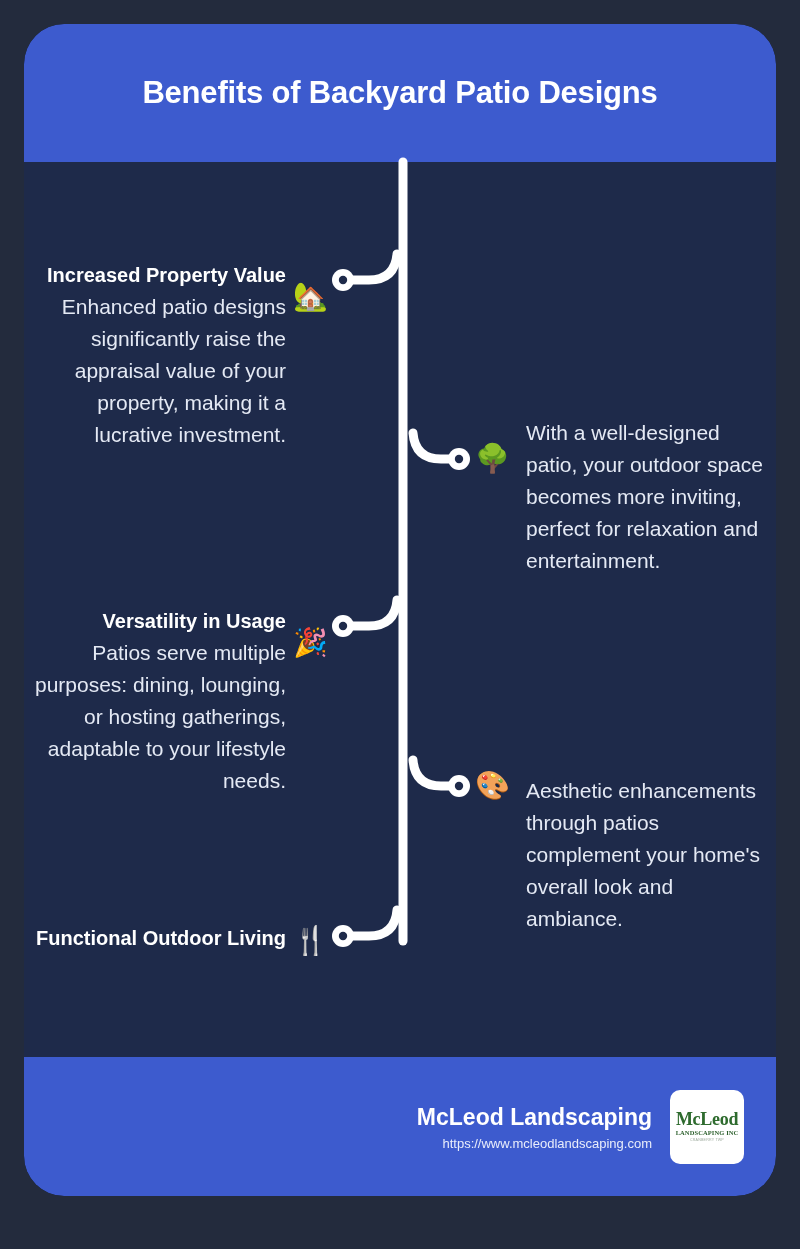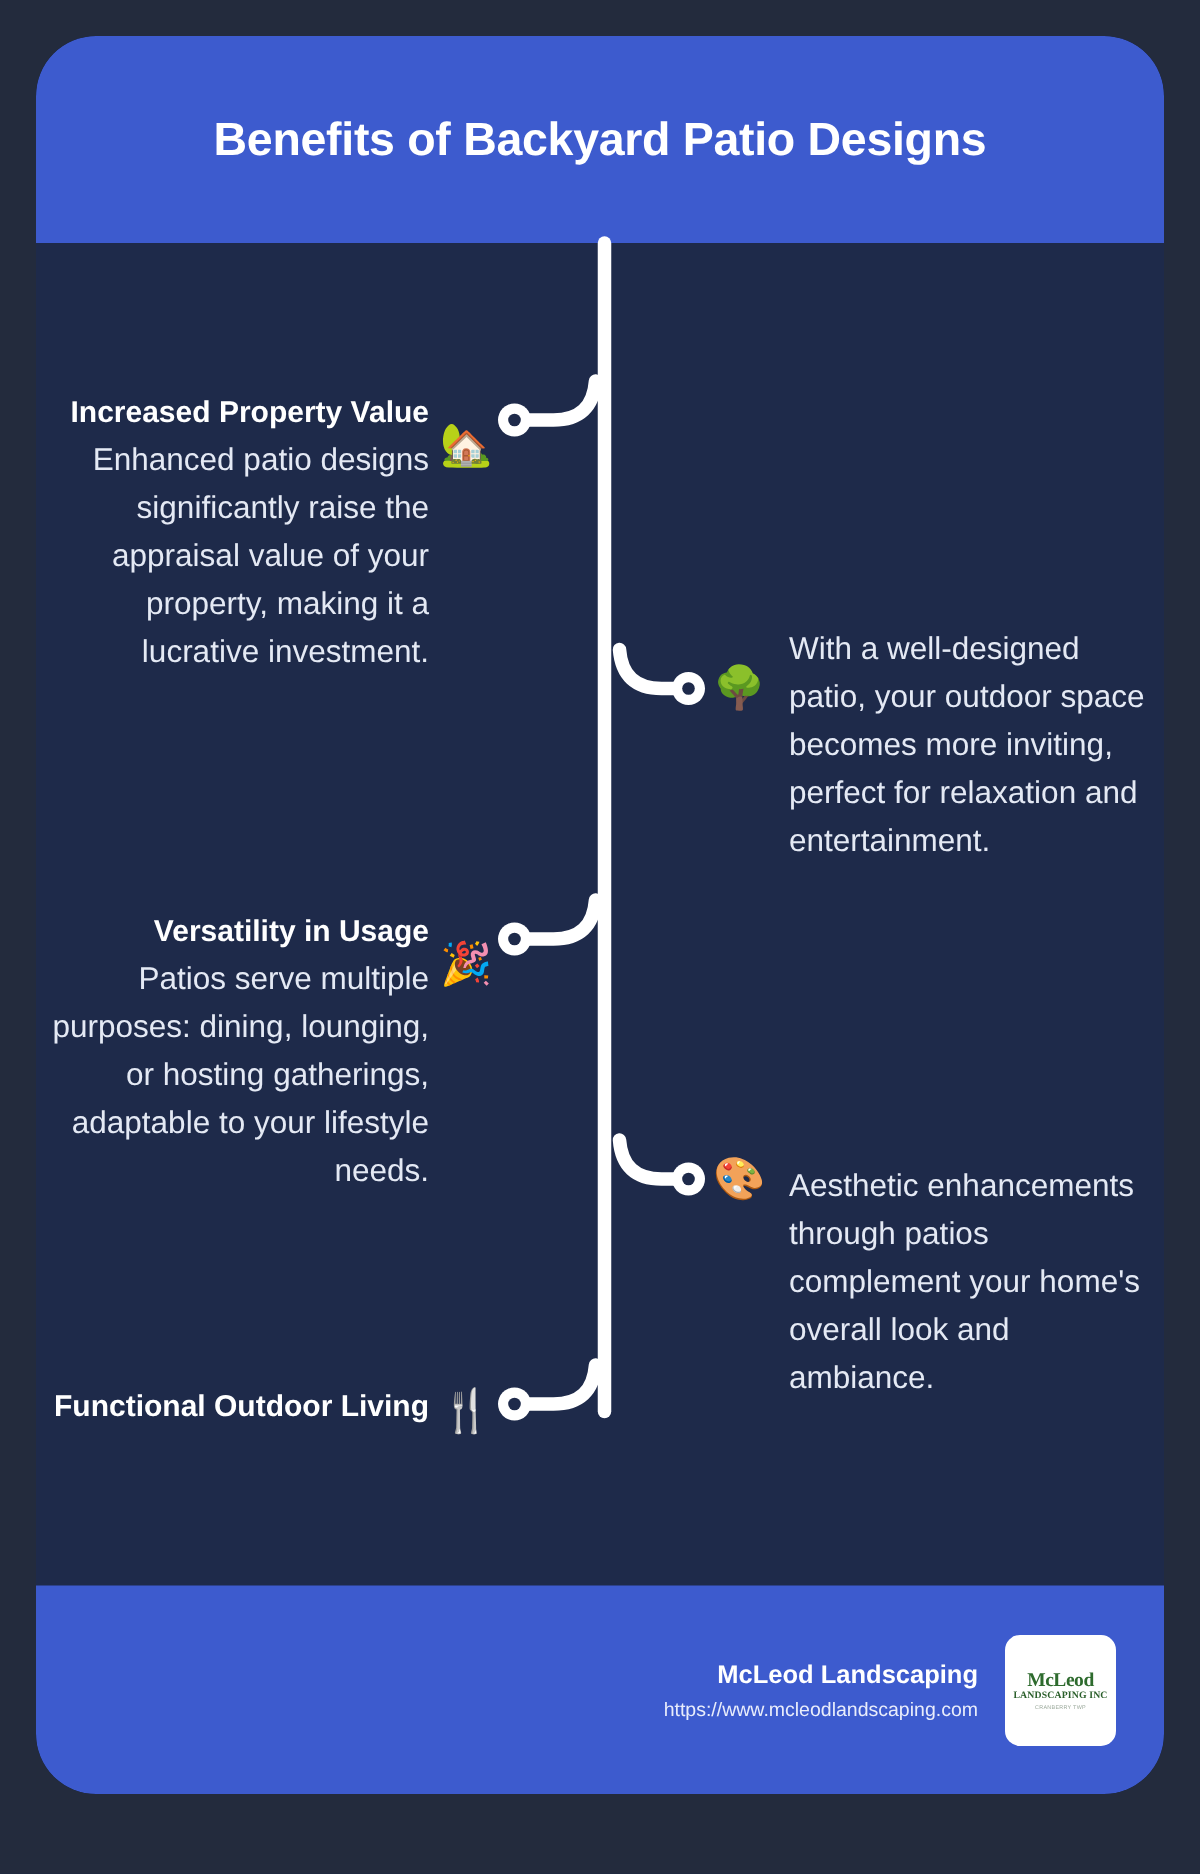--- a/index.html
+++ b/index.html
@@ -44,42 +44,42 @@
     border-radius:0 0 40px 40px;
   }
   .footer-inner {
     position:absolute;
     right:32px; top:0; bottom:0;
     display:flex; align-items:center; gap:18px;
   }
   .footer-text { text-align:right; }
   .footer-company {
     color:#ffffff;
-    font-size:17px;
+    font-size:23px;
     font-weight:bold;
     line-height:1.5;
   }
   .footer-url {
     color:#e9edfb;
     font-size:13px;
     line-height:1.5;
   }
   .footer-logo {
     width:74px; height:74px;
     background:#ffffff;
     border-radius:10px;
     display:flex; flex-direction:column;
     align-items:center; justify-content:center;
     flex:none;
   }
   .logo-mark {
     color:#2e6b2e;
     font-family:"Liberation Serif", serif;
     font-weight:bold;
-    font-size:13px;
+    font-size:18px;
     line-height:1;
     letter-spacing:-0.3px;
   }
   .logo-sub {
     color:#2b5f2b;
     font-family:"Liberation Serif", serif;
     font-weight:bold;
     font-size:6.5px;
     line-height:1.2;
     letter-spacing:0.1px;

